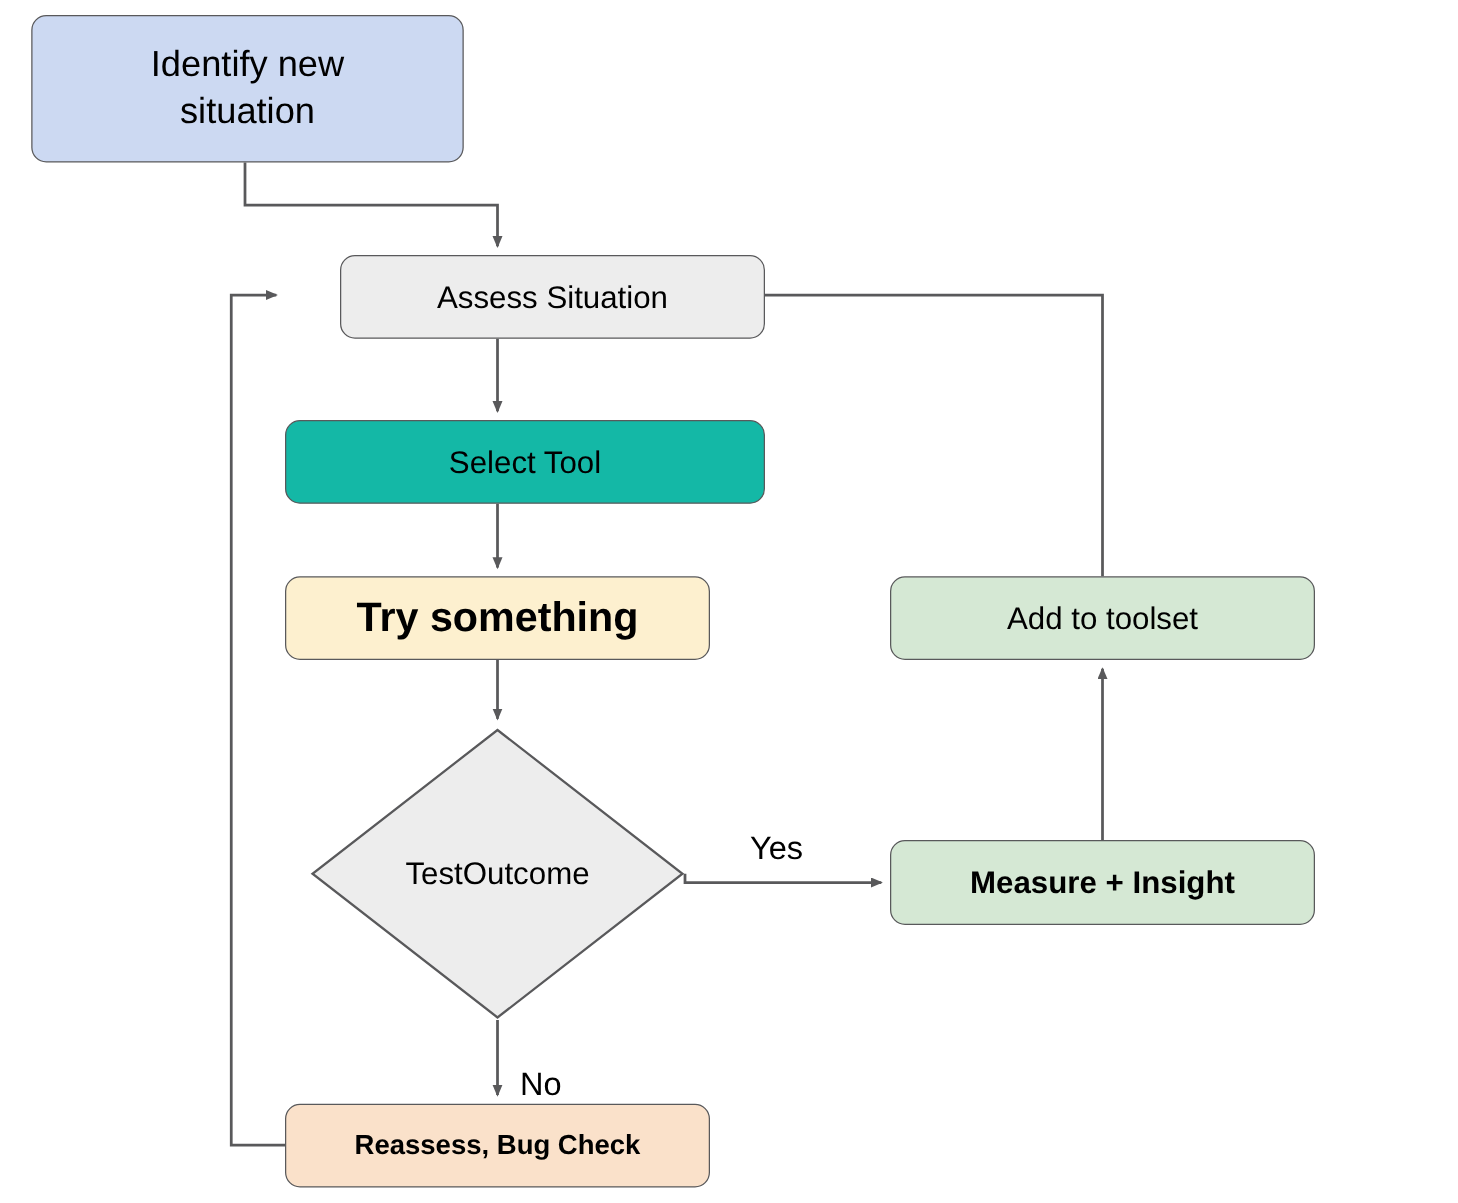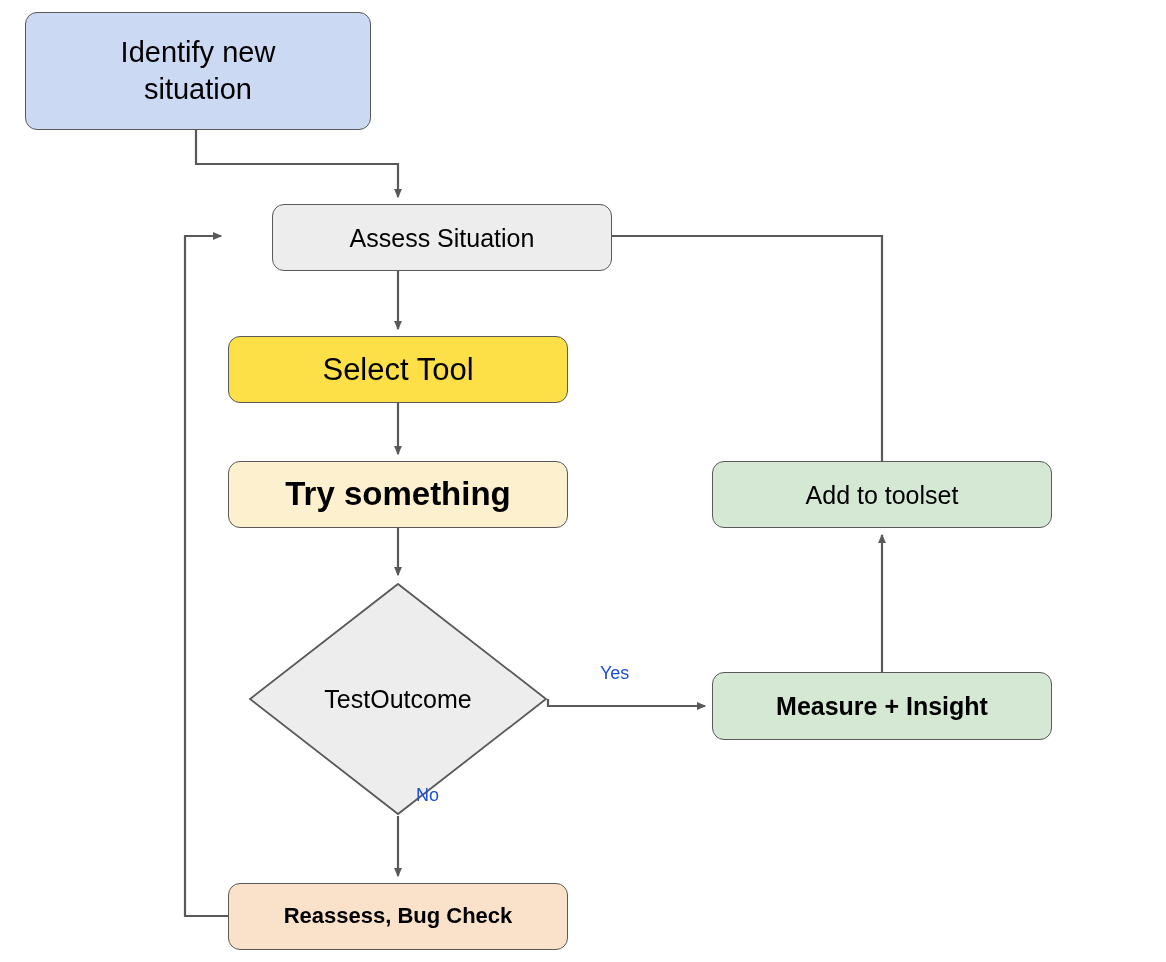--- a/index.html
+++ b/index.html
@@ -45,23 +45,23 @@
     background: #ccd9f2;
     font-size: 29px;
   }
   .n-assess {
     left: 228px; top: 204px; width: 340px; height: 67px;
     background: #ededed;
     font-size: 25px;
     margin-left: 44px;
   }
   .n-select {
-    left: 228px; top: 336px; width: 340px; height: 67px;
-    background: #fde047;
-    font-size: 31px;
+    left: 228px; top: 336px; width: 384px; height: 67px;
+    background: #14b8a6;
+    font-size: 25px;
   }
   .n-try {
     left: 228px; top: 461px; width: 340px; height: 67px;
     background: #fdf0cf;
     font-size: 33px;
   }
   .n-addtoolset {
     left: 712px; top: 461px; width: 340px; height: 67px;
     background: #d5e8d4;
     font-size: 25px;
@@ -91,27 +91,27 @@
     align-items: center;
     justify-content: center;
     font-size: 25px;
     color: #000;
     line-height: 1.3;
     text-align: center;
   }
 
   .edge-label {
     position: absolute;
-    color: #1d4ed8;
-    font-size: 18px;
+    color: #000000;
+    font-size: 26px;
     z-index: 3;
     white-space: nowrap;
   }
   .lbl-yes { left: 600px; top: 663px; }
-  .lbl-no  { left: 416px; top: 785px; }
+  .lbl-no  { left: 416px; top: 852px; }
 </style>
 </head>
 <body>
 
 <div id="canvas">
 
   <svg class="edges" viewBox="0 0 1166 962" width="1166" height="962" xmlns="http://www.w3.org/2000/svg">
     <defs>
       <marker id="arrow" markerWidth="10" markerHeight="10" refX="8.2" refY="4" orient="auto" markerUnits="userSpaceOnUse">
         <path d="M0,0 L9.5,4 L0,8 z" fill="#59595b"></path>

